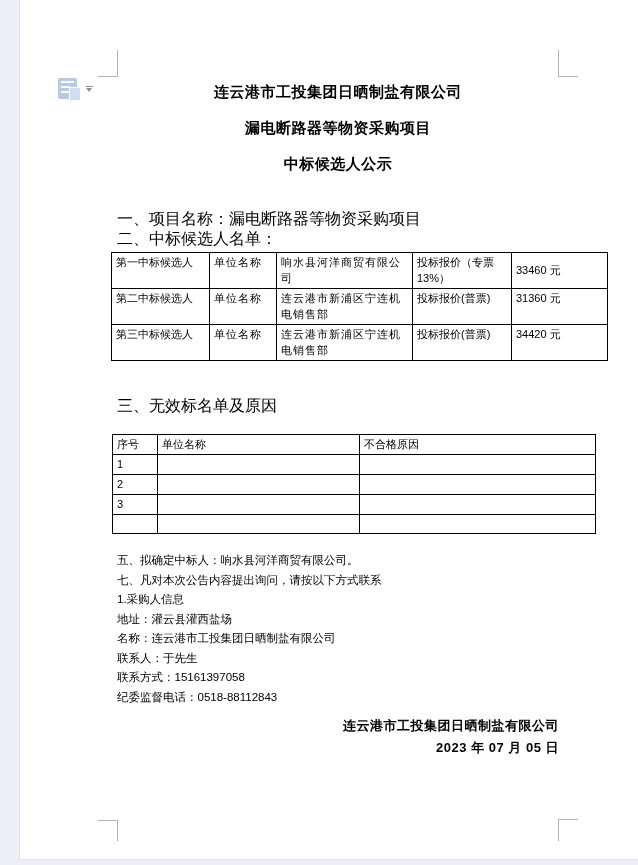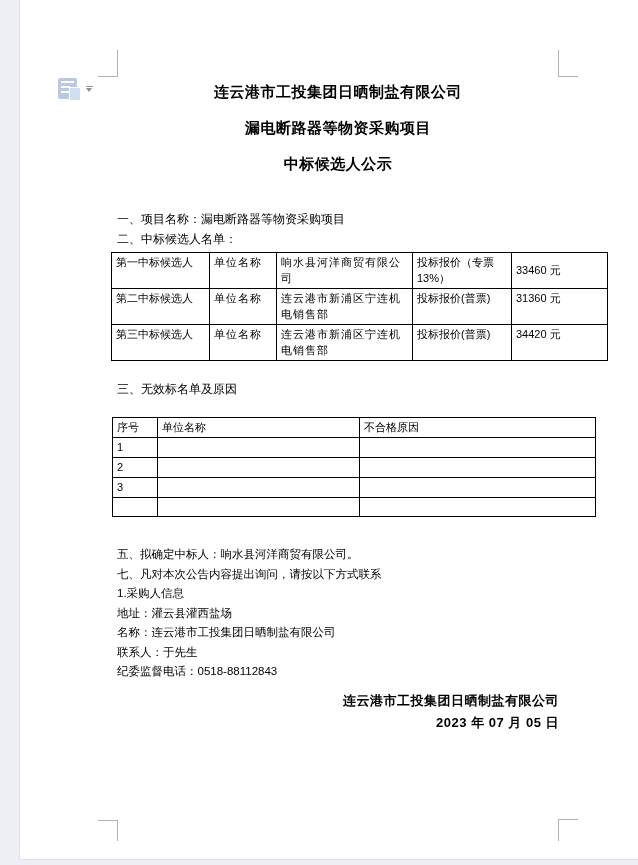--- a/index.html
+++ b/index.html
@@ -27,40 +27,40 @@
   .paste .doc i.short{margin-right:7px;}
   .paste .doc .page2{position:absolute;right:-4px;bottom:-2px;width:10px;height:12px;background:#cfdef0;border:1px solid #fff;}
   .paste .arr{position:absolute;left:28px;top:8px;width:8px;}
   .paste .arr .bar{display:block;width:7px;height:1px;background:#8f8f8f;}
   .paste .arr .tri{display:block;width:0;height:0;margin-top:1px;
     border-left:3px solid transparent;border-right:3px solid transparent;border-top:4px solid #8f8f8f;}
   
   .content{position:absolute;left:97px;top:77px;width:442px;}
   .title{font-size:15px;font-weight:bold;text-align:center;line-height:17px;margin:19px 0 0;letter-spacing:0.5px;}
   .title.t0{margin-top:6px;}
-  .para{font-size:12px;line-height:20px;margin:0;}
+  .para{font-size:16px;line-height:20px;margin:0;}
   .p-first{margin-top:37px;}
-  .h3{margin-top:18px;}
+  .h3{margin-top:35px;}
   
   table{border-collapse:collapse;table-layout:fixed;font-size:11px;}
   td,th{border:1px solid #000;padding:1px 4px 2px;vertical-align:top;text-align:left;font-weight:normal;line-height:16px;overflow:hidden;}
   .tbl1{width:451px;margin:3px 0 0 -6px;}
   .tbl1 .c1{width:89px;}
   .tbl1 .c2{width:58px;letter-spacing:1px;}
   .tbl1 .c3{width:127px;letter-spacing:1px;}
   .tbl1 .c4{width:90px;}
   .tbl1 .c5{width:87px;}
   .tbl1 td{height:31px;}
   .tbl1 .mid{vertical-align:middle;}
   .tbl2{width:456px;margin:18px 0 0 -5px;padding-left:36px;}
   .tbl2 .d1{width:36px;}
   .tbl2 .d2{width:193px;}
   .tbl2 .d3{width:227px;}
   .tbl2 th,.tbl2 td{height:15px;}
-  .block{margin-top:28px;}
+  .block{margin-top:17px;}
   .block p{font-size:11.5px;line-height:19.5px;margin:0;}
   .sig{margin-top:8px;text-align:right;font-weight:bold;font-size:13px;}
   .sig p{margin:0;line-height:22px;letter-spacing:0.5px;}
 </style>
 </head>
 <body>
 
 <div class="page">
 
   <div class="crop tl"></div>
@@ -148,20 +148,21 @@
     </tbody>
       </table>
 
     <div class="block">
       <p>五、拟确定中标人：响水县河洋商贸有限公司。</p>
       <p>七、凡对本次公告内容提出询问，请按以下方式联系</p>
       <p>1.采购人信息</p>
       <p>地址：灌云县灌西盐场</p>
       <p>名称：连云港市工投集团日晒制盐有限公司</p>
       <p>联系人：于先生</p>
+      <p>联系方式：15161397058</p>
       <p>纪委监督电话：0518-88112843</p>
     </div>
 
     <div class="sig">
       <p>连云港市工投集团日晒制盐有限公司</p>
       <p>2023 年 07 月 05 日</p>
     </div>
 
   </div>
 </div>

